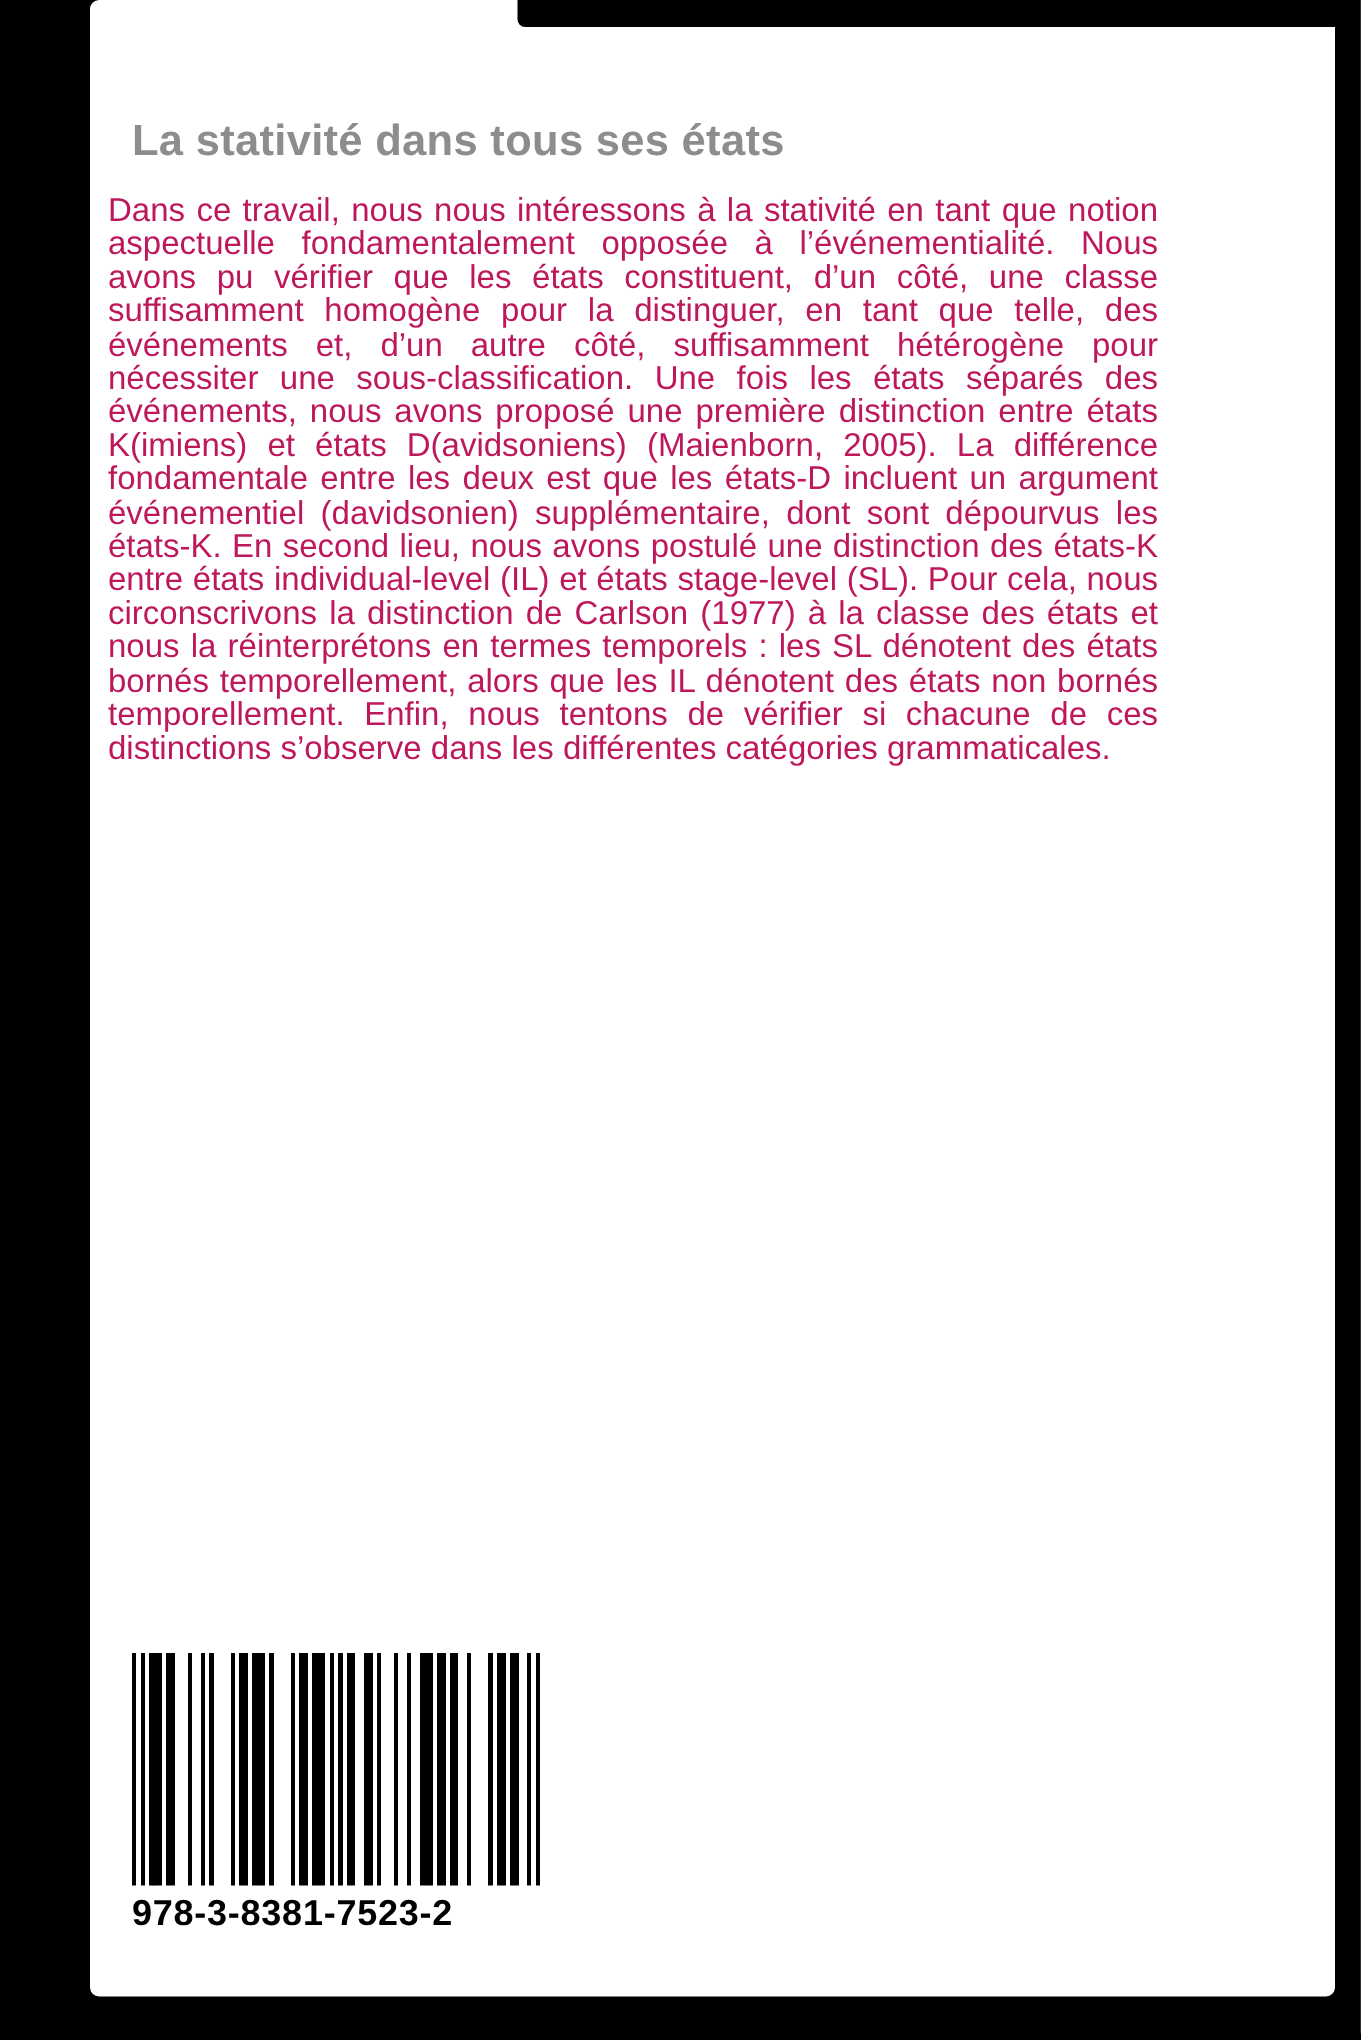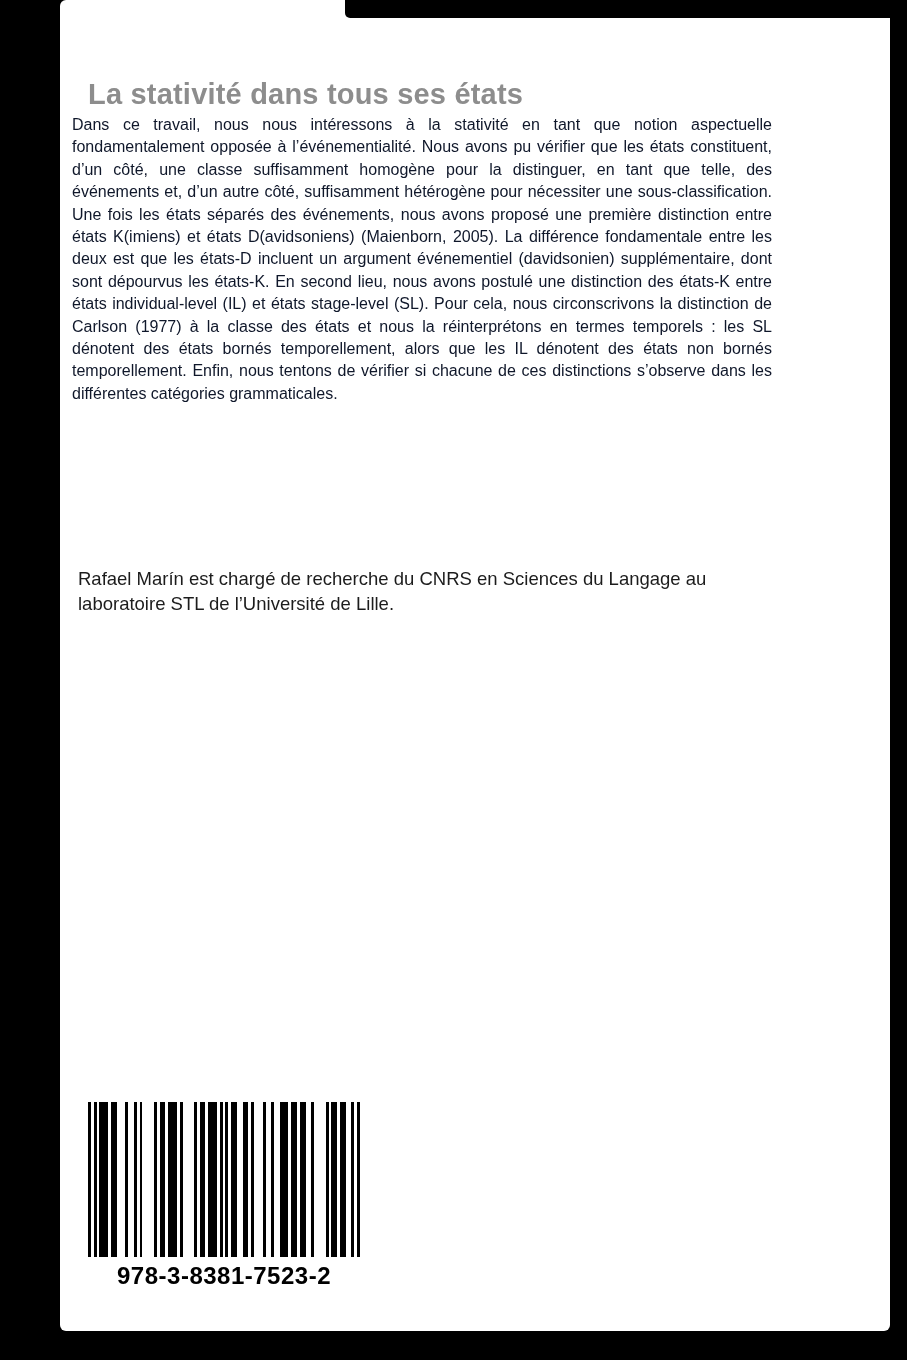--- a/index.html
+++ b/index.html
@@ -36,26 +36,26 @@
     width: 760px;
     margin: 16px;
     font-size: 29px;
     font-weight: bold;
     color: #8d8d8d;
     letter-spacing: 0.2px;
   }
   .abstract {
     position: absolute;
     left: 12px;
-    top: 114px;
+    top: 129px;
     width: 700px;
     margin: 0;
-    font-size: 16px;
+    font-size: 22px;
     line-height: 22.4px;
-    color: #0f172a;
+    color: #be185d;
     text-align: justify;
   }
   .bio {
     position: absolute;
     left: 18px;
     top: 566px;
     width: 692px;
     margin: 0;
     font-size: 18.5px;
     line-height: 25px;
@@ -68,39 +68,37 @@
     width: 272px;
     height: 155px;
     background: #fff;
   }
   .isbn {
     position: absolute;
     left: 28px;
     top: 1262px;
     width: 272px;
     margin: 0;
-    text-align: center;
     font-size: 24px;
     font-weight: bold;
     color: #000;
     letter-spacing: 0.5px;
   }
 </style>
 </head>
 <body>
 
 <div class="page">
   <div class="card">
     <div class="top-tab"></div>
 
     <h1 class="cover-title">La stativité dans tous ses états</h1>
 
     <p class="abstract">Dans ce travail, nous nous intéressons à la stativité en tant que notion aspectuelle fondamentalement opposée à l’événementialité. Nous avons pu vérifier que les états constituent, d’un côté, une classe suffisamment homogène pour la distinguer, en tant que telle, des événements et, d’un autre côté, suffisamment hétérogène pour nécessiter une sous-classification. Une fois les états séparés des événements, nous avons proposé une première distinction entre états K(imiens) et états D(avidsoniens) (Maienborn, 2005). La différence fondamentale entre les deux est que les états-D incluent un argument événementiel (davidsonien) supplémentaire, dont sont dépourvus les états-K. En second lieu, nous avons postulé une distinction des états-K entre états individual-level (IL) et états stage-level (SL). Pour cela, nous circonscrivons la distinction de Carlson (1977) à la classe des états et nous la réinterprétons en termes temporels : les SL dénotent des états bornés temporellement, alors que les IL dénotent des états non bornés temporellement. Enfin, nous tentons de vérifier si chacune de ces distinctions s’observe dans les différentes catégories grammaticales.</p>
 
-    <p class="bio">Rafael Marín est chargé de recherche du CNRS en Sciences du Langage au laboratoire STL de l’Université de Lille.</p>
 
     <div class="barcode"><svg width="272" height="155" shape-rendering="crispEdges" xmlns="http://www.w3.org/2000/svg">
           <rect x="0.00" y="0" width="2.91" height="155" fill="#000000"></rect>
           <rect x="5.73" y="0" width="2.91" height="155" fill="#000000"></rect>
           <rect x="11.45" y="0" width="2.91" height="155" fill="#000000"></rect>
           <rect x="14.32" y="0" width="2.91" height="155" fill="#000000"></rect>
           <rect x="17.18" y="0" width="2.91" height="155" fill="#000000"></rect>
           <rect x="22.91" y="0" width="2.91" height="155" fill="#000000"></rect>
           <rect x="25.77" y="0" width="2.91" height="155" fill="#000000"></rect>
           <rect x="37.22" y="0" width="2.91" height="155" fill="#000000"></rect>

